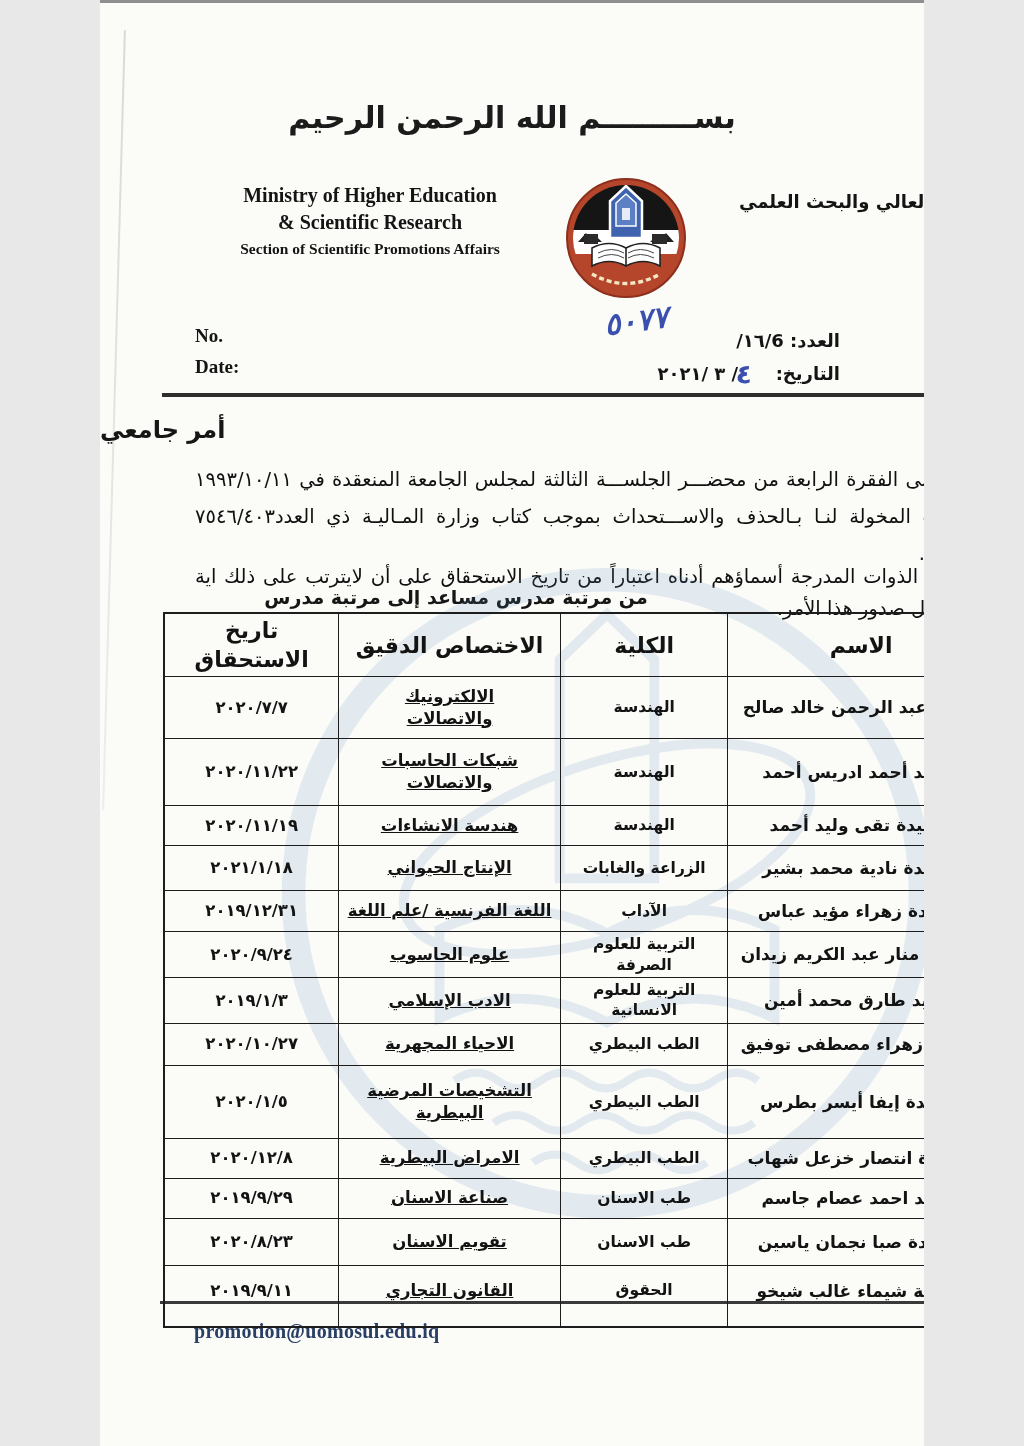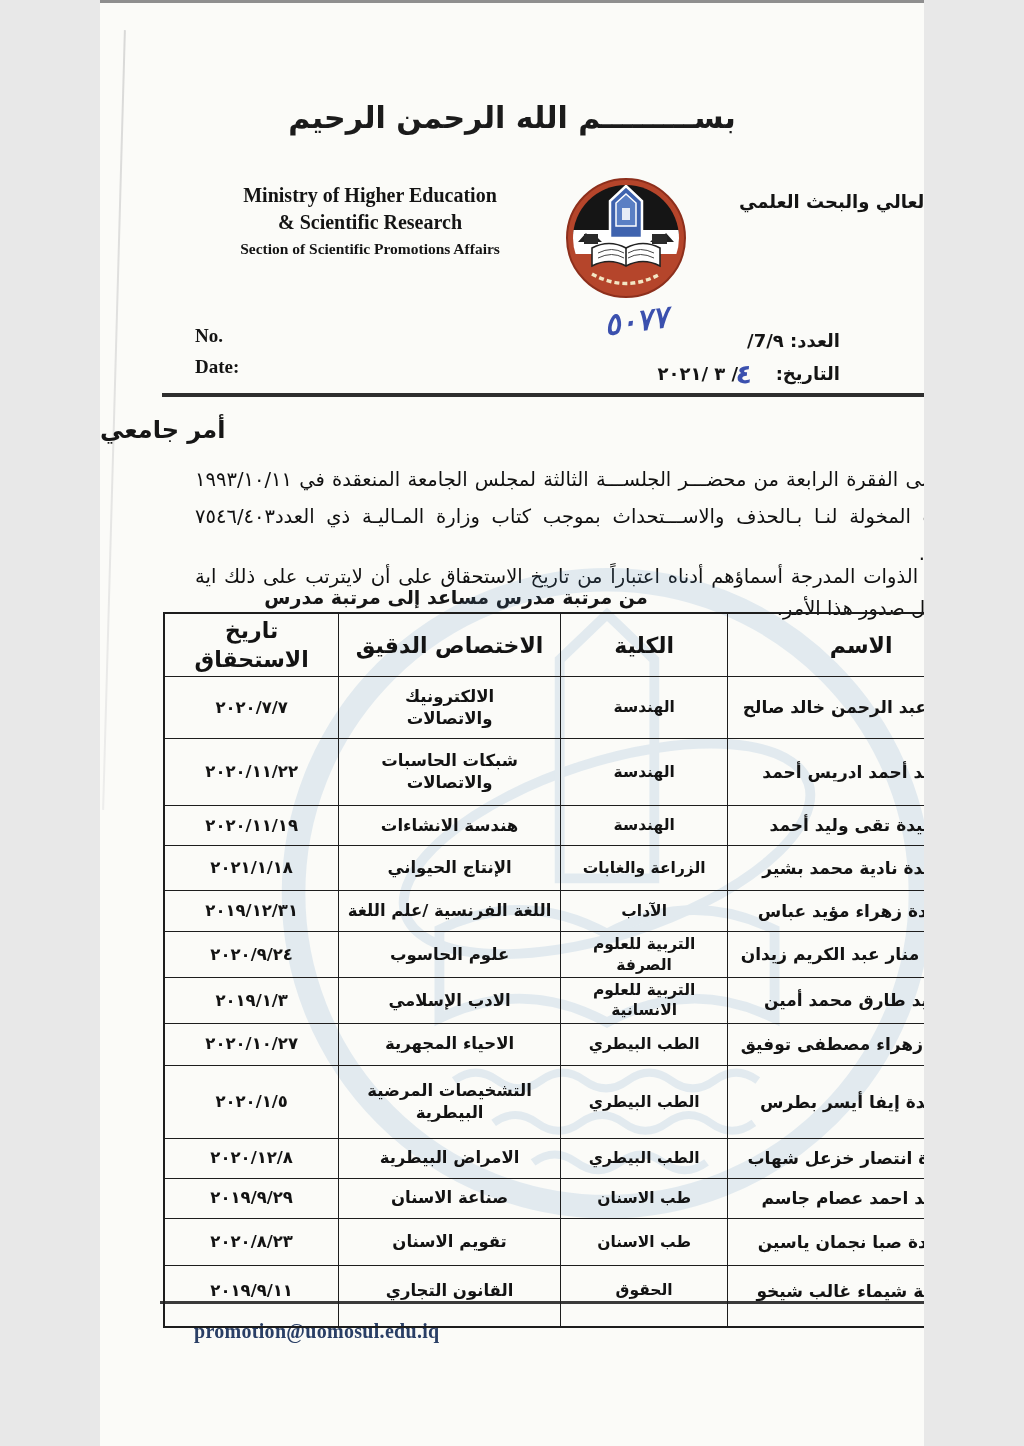--- a/index.html
+++ b/index.html
@@ -49,21 +49,21 @@
   
   table.promo{position:absolute;top:612px;left:63px;width:900px;z-index:1;
     border-collapse:collapse;direction:rtl;background:transparent;
     border:2.5px solid #1d1d1d;}
   .promo th,.promo td{border:1.7px solid #1d1d1d;font-weight:bold;text-align:center;
     vertical-align:middle;padding:2px 4px;line-height:1.32;color:#131313;}
   .promo th{height:34px;font-size:22px;}
   .promo td{font-size:17px;}
   .promo td.c-no{vertical-align:top;font-size:16px;padding-top:4px;}
   .promo td.c-college{font-size:15.5px;}
-  .promo td.c-spec{white-space:pre-line;font-size:16.5px;}
+  .promo td.c-spec{white-space:pre-line;font-size:16.5px;text-decoration:underline;}
   .promo td.c-date{font-size:16.5px;}
   .promo tbody tr:nth-child(1){height:62px;}
   .promo tbody tr:nth-child(2){height:67px;}
   .promo tbody tr:nth-child(3){height:40px;}
   .promo tbody tr:nth-child(4){height:45px;}
   .promo tbody tr:nth-child(5){height:41px;}
   .promo tbody tr:nth-child(6){height:45px;}
   .promo tbody tr:nth-child(7){height:42px;}
   .promo tbody tr:nth-child(8){height:42px;}
   .promo tbody tr:nth-child(9){height:73px;}
@@ -119,21 +119,21 @@
 
   <div class="header-ar">
     <div>وزارة التعليم العالي والبحث العلمي</div>
   </div>
 
   <div class="ref-en">
     <div>No.</div>
     <div>Date:</div>
   </div>
   <div class="ref-ar">
-    <div>العدد: ٩‏/‏7‏/</div>
+    <div>العدد: 6‏/‏١٦‏/</div>
     <div>التاريخ:&nbsp;&nbsp;&nbsp;&nbsp;&nbsp; /‏ ٣ ‏/‏٢٠٢١</div>
   </div>
   <div class="hw hw-number">٥٠٧٧</div>
   <div class="hw hw-day">٤</div>
 
   <div class="rule1"></div>
 
   <div class="order-title">أمر جامعي</div>
   <p class="para para1">اســـتنادا إلى الفقرة الرابعة من محضـــر الجلســـة الثالثة لمجلس الجامعة المنعقدة في ١٩٩٣/١٠/١١ والصـــلاحيـات المخولة لنـا بـالحذف والاســـتحداث بموجب كتاب وزارة المـاليـة ذي العدد٧٥٤٦/٤٠٣ في١٩٨٥/٣/٢٣.</p>
   <p class="para para2">تقرر ترقية الذوات المدرجة أسماؤهم أدناه اعتباراً من تاريخ الاستحقاق على أن لايترتب على ذلك اية تبعات مالية قبل صدور هذا الأمر.</p>

